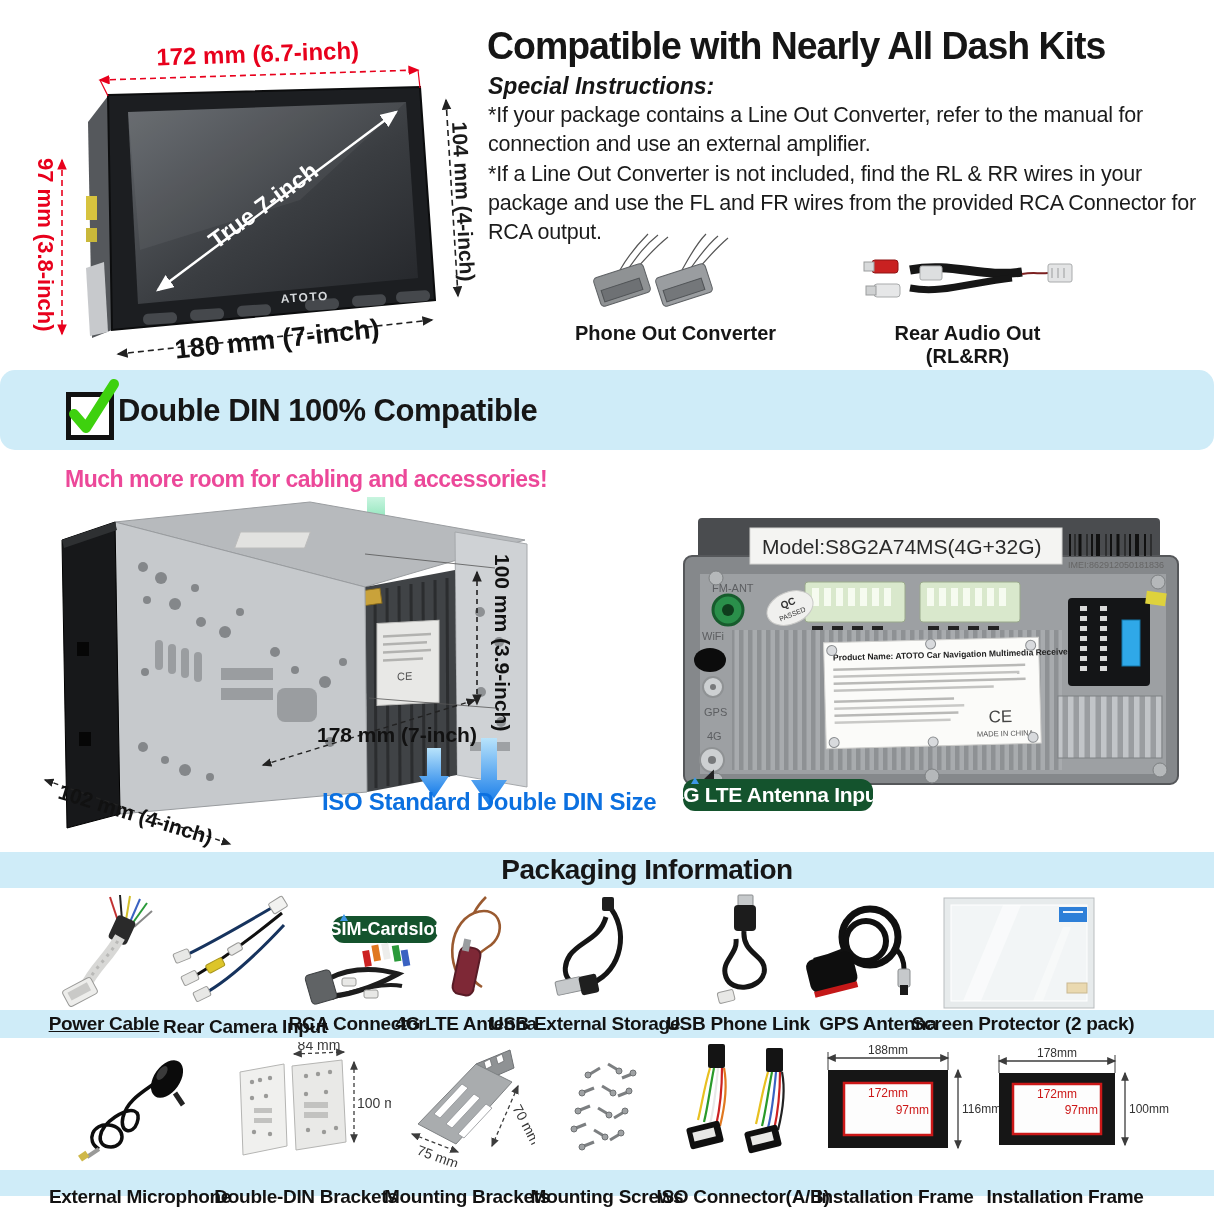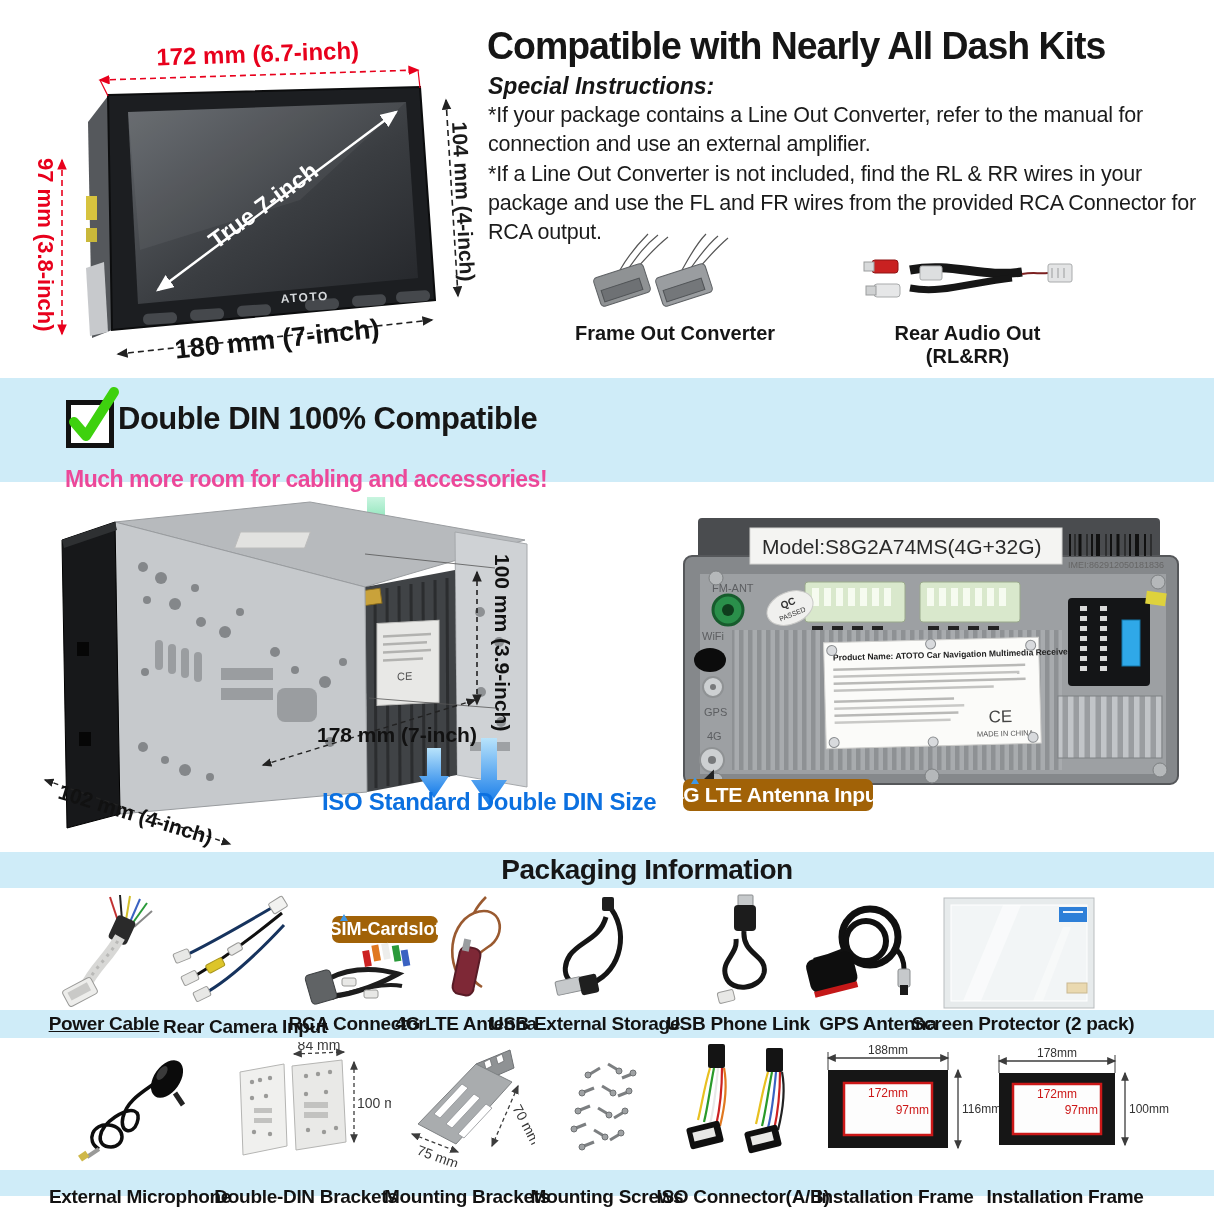--- a/index.html
+++ b/index.html
@@ -9,21 +9,21 @@
   .band{position:absolute;left:0;width:1214px;background:#cfecf8;}
   .nowrap{white-space:nowrap;}
   .ctr{transform:translateX(-50%);}
   .itemlbl{position:absolute;transform:translateX(-50%);white-space:nowrap;
            font-weight:bold;font-size:19px;color:#121212;letter-spacing:-0.3px;}
   .h-title{font-weight:bold;font-size:38px;letter-spacing:-1px;white-space:nowrap;
            transform:scaleX(.985);transform-origin:left;}
   .h-special{font-weight:bold;font-style:italic;font-size:23px;}
   .para{font-size:21.5px;line-height:1.34;letter-spacing:-0.2px;width:726px;color:#1b1b1b;}
   .acclbl{font-weight:bold;font-size:20px;text-align:center;white-space:nowrap;}
-  .pill{position:absolute;background:#a16207;color:#fff;font-weight:bold;border-radius:7px;
+  .pill{position:absolute;background:#14532d;color:#fff;font-weight:bold;border-radius:12px;
         display:flex;align-items:center;justify-content:center;white-space:nowrap;}
   .pill:after{content:"";position:absolute;left:8px;top:-9px;border:7px solid transparent;
         border-bottom-color:#3e97e6;border-left-width:4px;border-right-width:4px;}
   svg{display:block;}
 </style>
 </head>
 <body>
 
 <div class="canvas">
 
@@ -117,40 +117,40 @@
         <path d="M54,42 C64,30 74,18 90,5"></path>
       <path d="M104,38 C112,24 118,12 128,2"></path>
         <path d="M110,40 C120,26 128,14 140,4"></path>
         <path d="M116,42 C126,30 136,18 150,6"></path>
     </g>
     <rect x="18" y="38" width="52" height="30" rx="4" transform="rotate(-18 44 53)" fill="#8f9294" stroke="#5e6164"></rect>
     <rect x="24" y="52" width="40" height="12" transform="rotate(-18 44 58)" fill="#6e7174" stroke="#505356"></rect>
     <rect x="80" y="38" width="52" height="30" rx="4" transform="rotate(-18 106 53)" fill="#9a9da0" stroke="#5e6164"></rect>
     <rect x="86" y="52" width="40" height="12" transform="rotate(-18 106 58)" fill="#74777a" stroke="#505356"></rect>
   </svg>
-  <div class="abs acclbl" style="left:575px;top:322px;width:165px;">Frame Out Converter</div>
+  <div class="abs acclbl" style="left:575px;top:322px;width:165px;">Phone Out Converter</div>
 
   <svg class="abs" style="left:862px;top:248px" width="215" height="62" viewBox="0 0 215 62">
     <path d="M48,22 C90,14 120,30 160,24" stroke="#161616" stroke-width="9" fill="none"></path>
     <path d="M48,40 C80,46 110,34 150,30" stroke="#161616" stroke-width="7" fill="none"></path>
     <rect x="10" y="12" width="26" height="13" rx="3" fill="#c92121" stroke="#8f1414"></rect>
     <rect x="2" y="14" width="10" height="9" fill="#d8dadb" stroke="#9b9d9e"></rect>
     <rect x="12" y="36" width="26" height="13" rx="3" fill="#e6e7e8" stroke="#a9abac"></rect>
     <rect x="4" y="38" width="10" height="9" fill="#cfd1d2" stroke="#9b9d9e"></rect>
     <rect x="58" y="18" width="22" height="14" rx="2" fill="#dddfe0" stroke="#a9abac"></rect>
     <path d="M160,26 C172,24 176,26 186,25" stroke="#7c2020" stroke-width="2" fill="none"></path>
     <rect x="186" y="16" width="24" height="18" rx="2" fill="#e3e4e5" stroke="#a9abac"></rect>
     <line x1="190" y1="20" x2="190" y2="30" stroke="#9b9d9e"></line>
       <line x1="196" y1="20" x2="196" y2="30" stroke="#9b9d9e"></line>
       <line x1="202" y1="20" x2="202" y2="30" stroke="#9b9d9e"></line>
   </svg>
   <div class="abs acclbl" style="left:870px;top:322px;width:195px;">Rear Audio Out</div>
   <div class="abs acclbl" style="left:870px;top:345px;width:195px;">(RL&amp;RR)</div>
 
-  <div class="band" style="top:378px;height:104px;">
+  <div class="band" style="top:370px;height:80px;border-radius:15px;">
     <div class="abs" style="left:66px;top:22px;width:38px;height:38px;border:5px solid #111;background:#fff;"></div>
     <svg class="abs" style="left:62px;top:6px;overflow:visible" width="70" height="60" viewBox="0 0 70 60">
       <path d="M12,38 L24,52 L52,8" stroke="#3ed10e" stroke-width="10" fill="none" stroke-linecap="round" stroke-linejoin="round"></path>
     </svg>
     <div class="abs nowrap" style="left:118px;top:23px;font-size:31px;font-weight:bold;letter-spacing:-0.5px;">Double DIN 100% Compatible</div>
   </div>
 
   <div class="abs nowrap" style="left:65px;top:466px;font-size:23px;font-weight:bold;color:#ec4899;letter-spacing:-0.5px;">Much more room for cabling and accessories!</div>
 
   <svg class="abs" style="left:352px;top:497px" width="48" height="72" viewBox="0 0 48 72">

